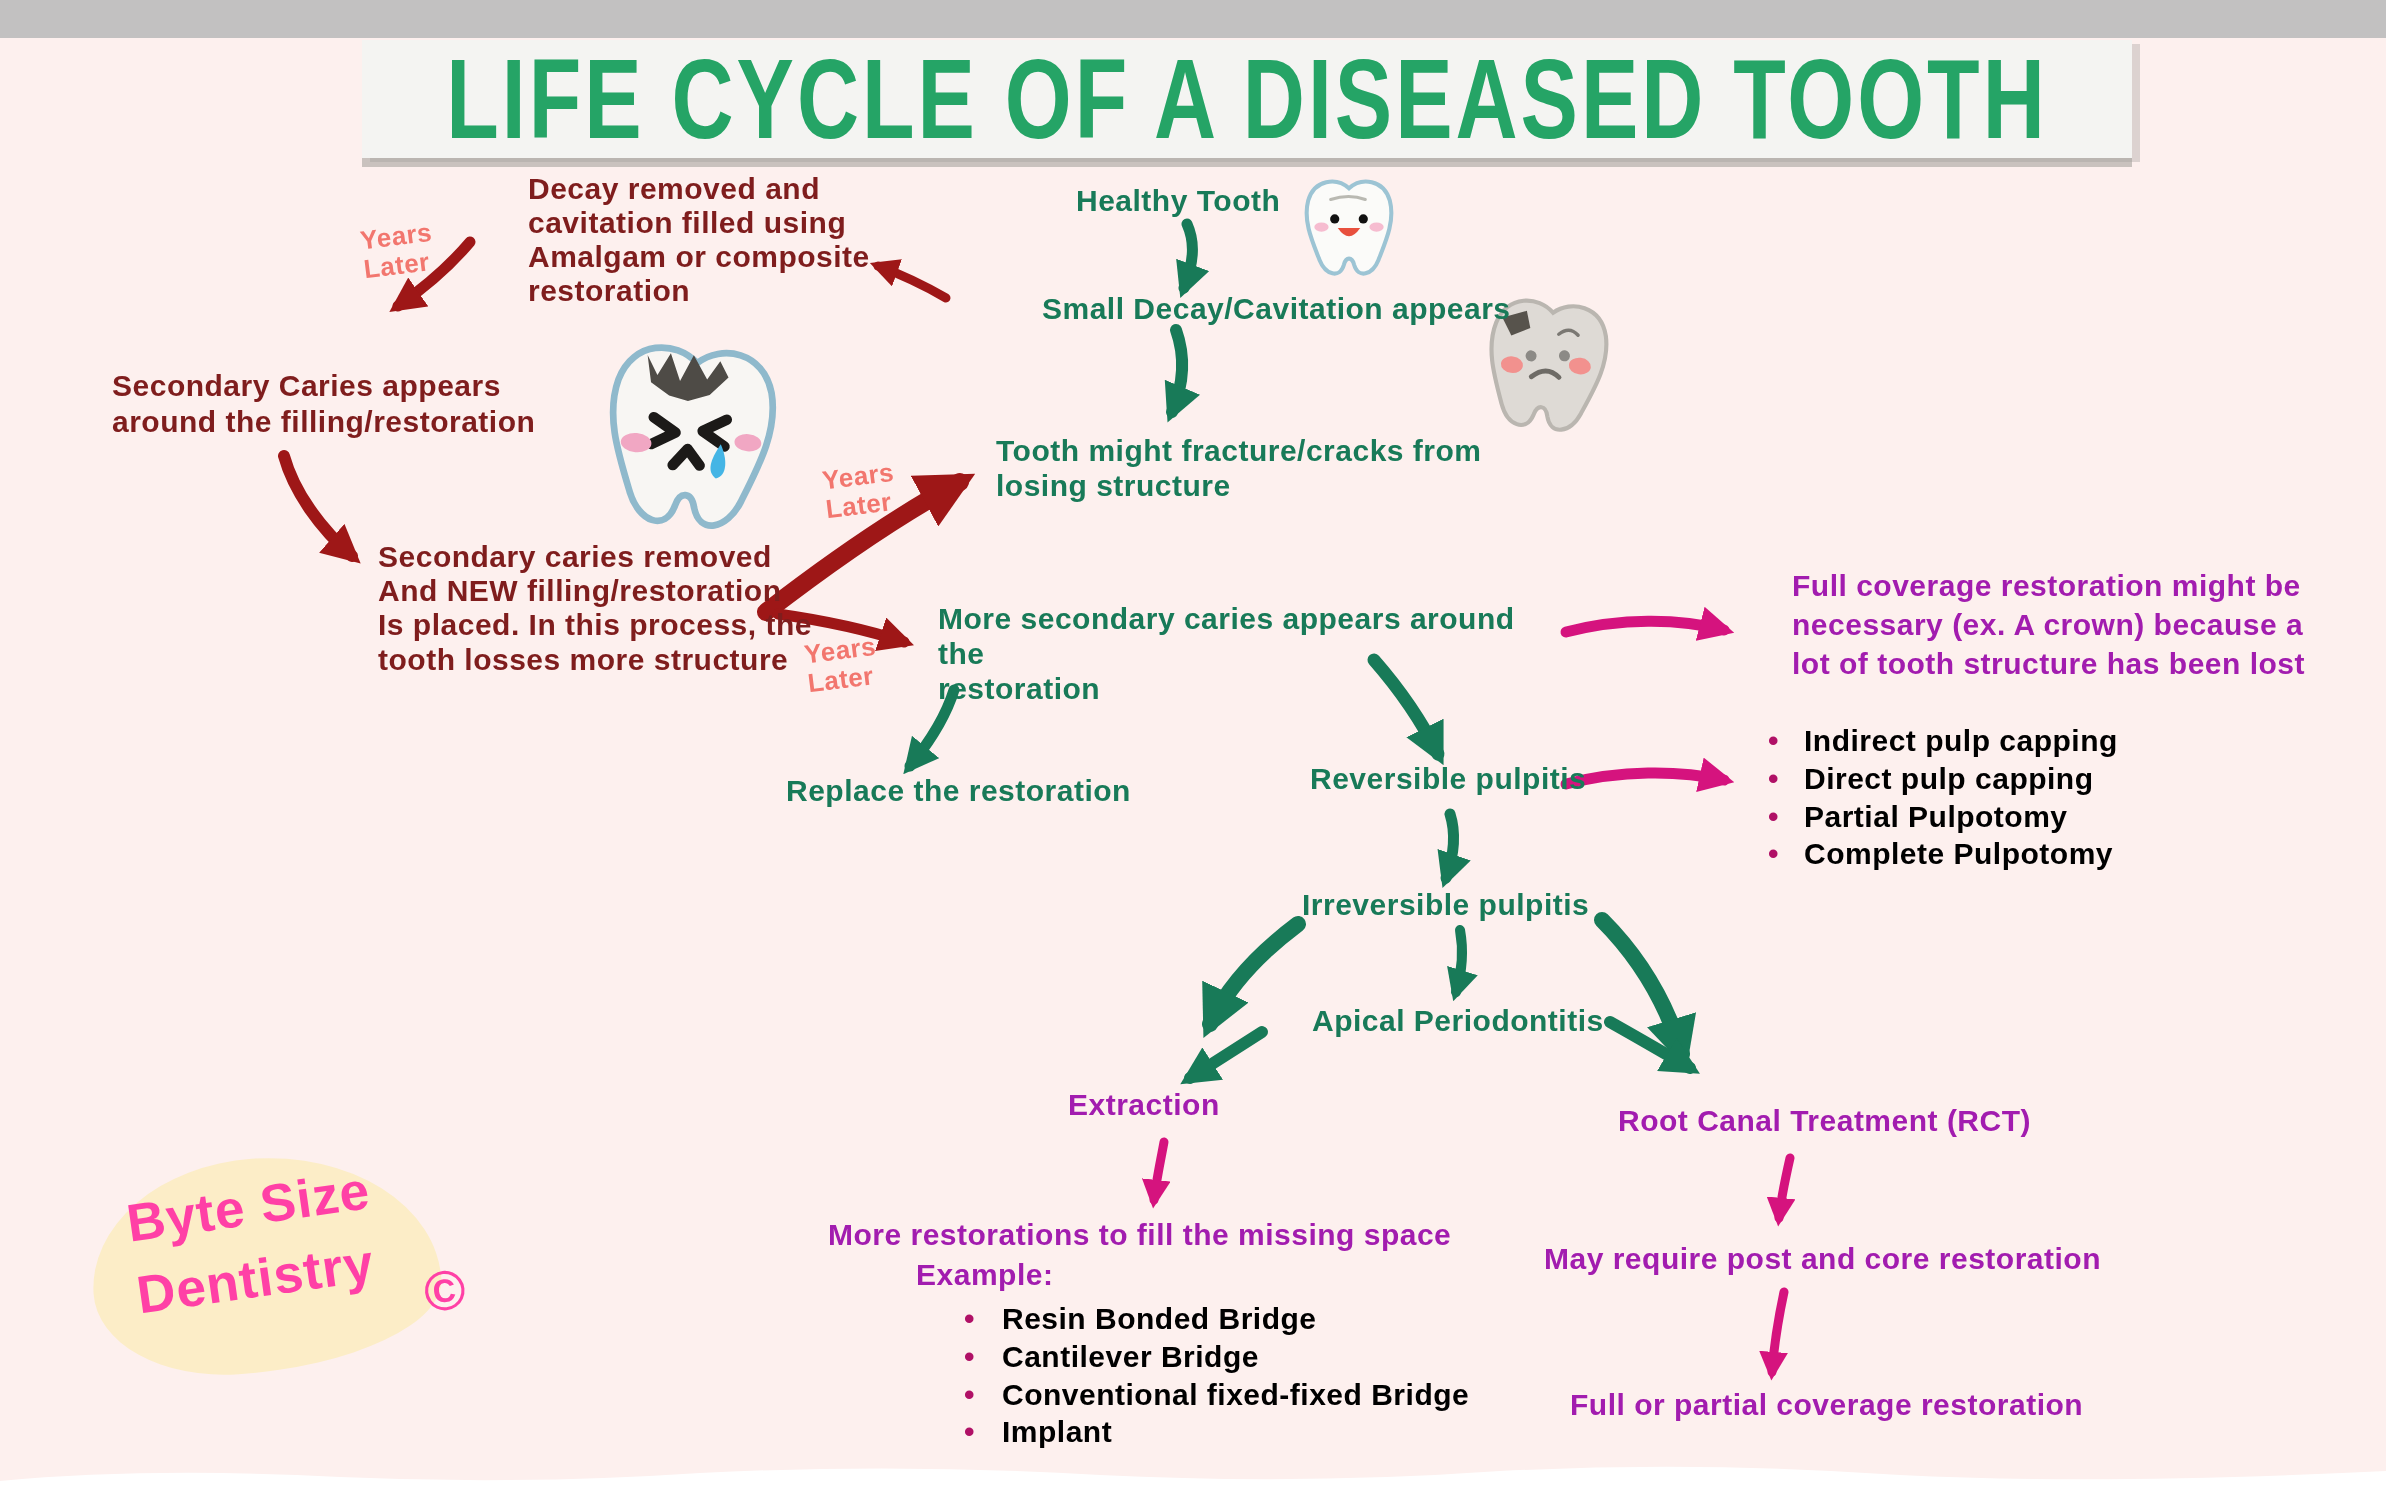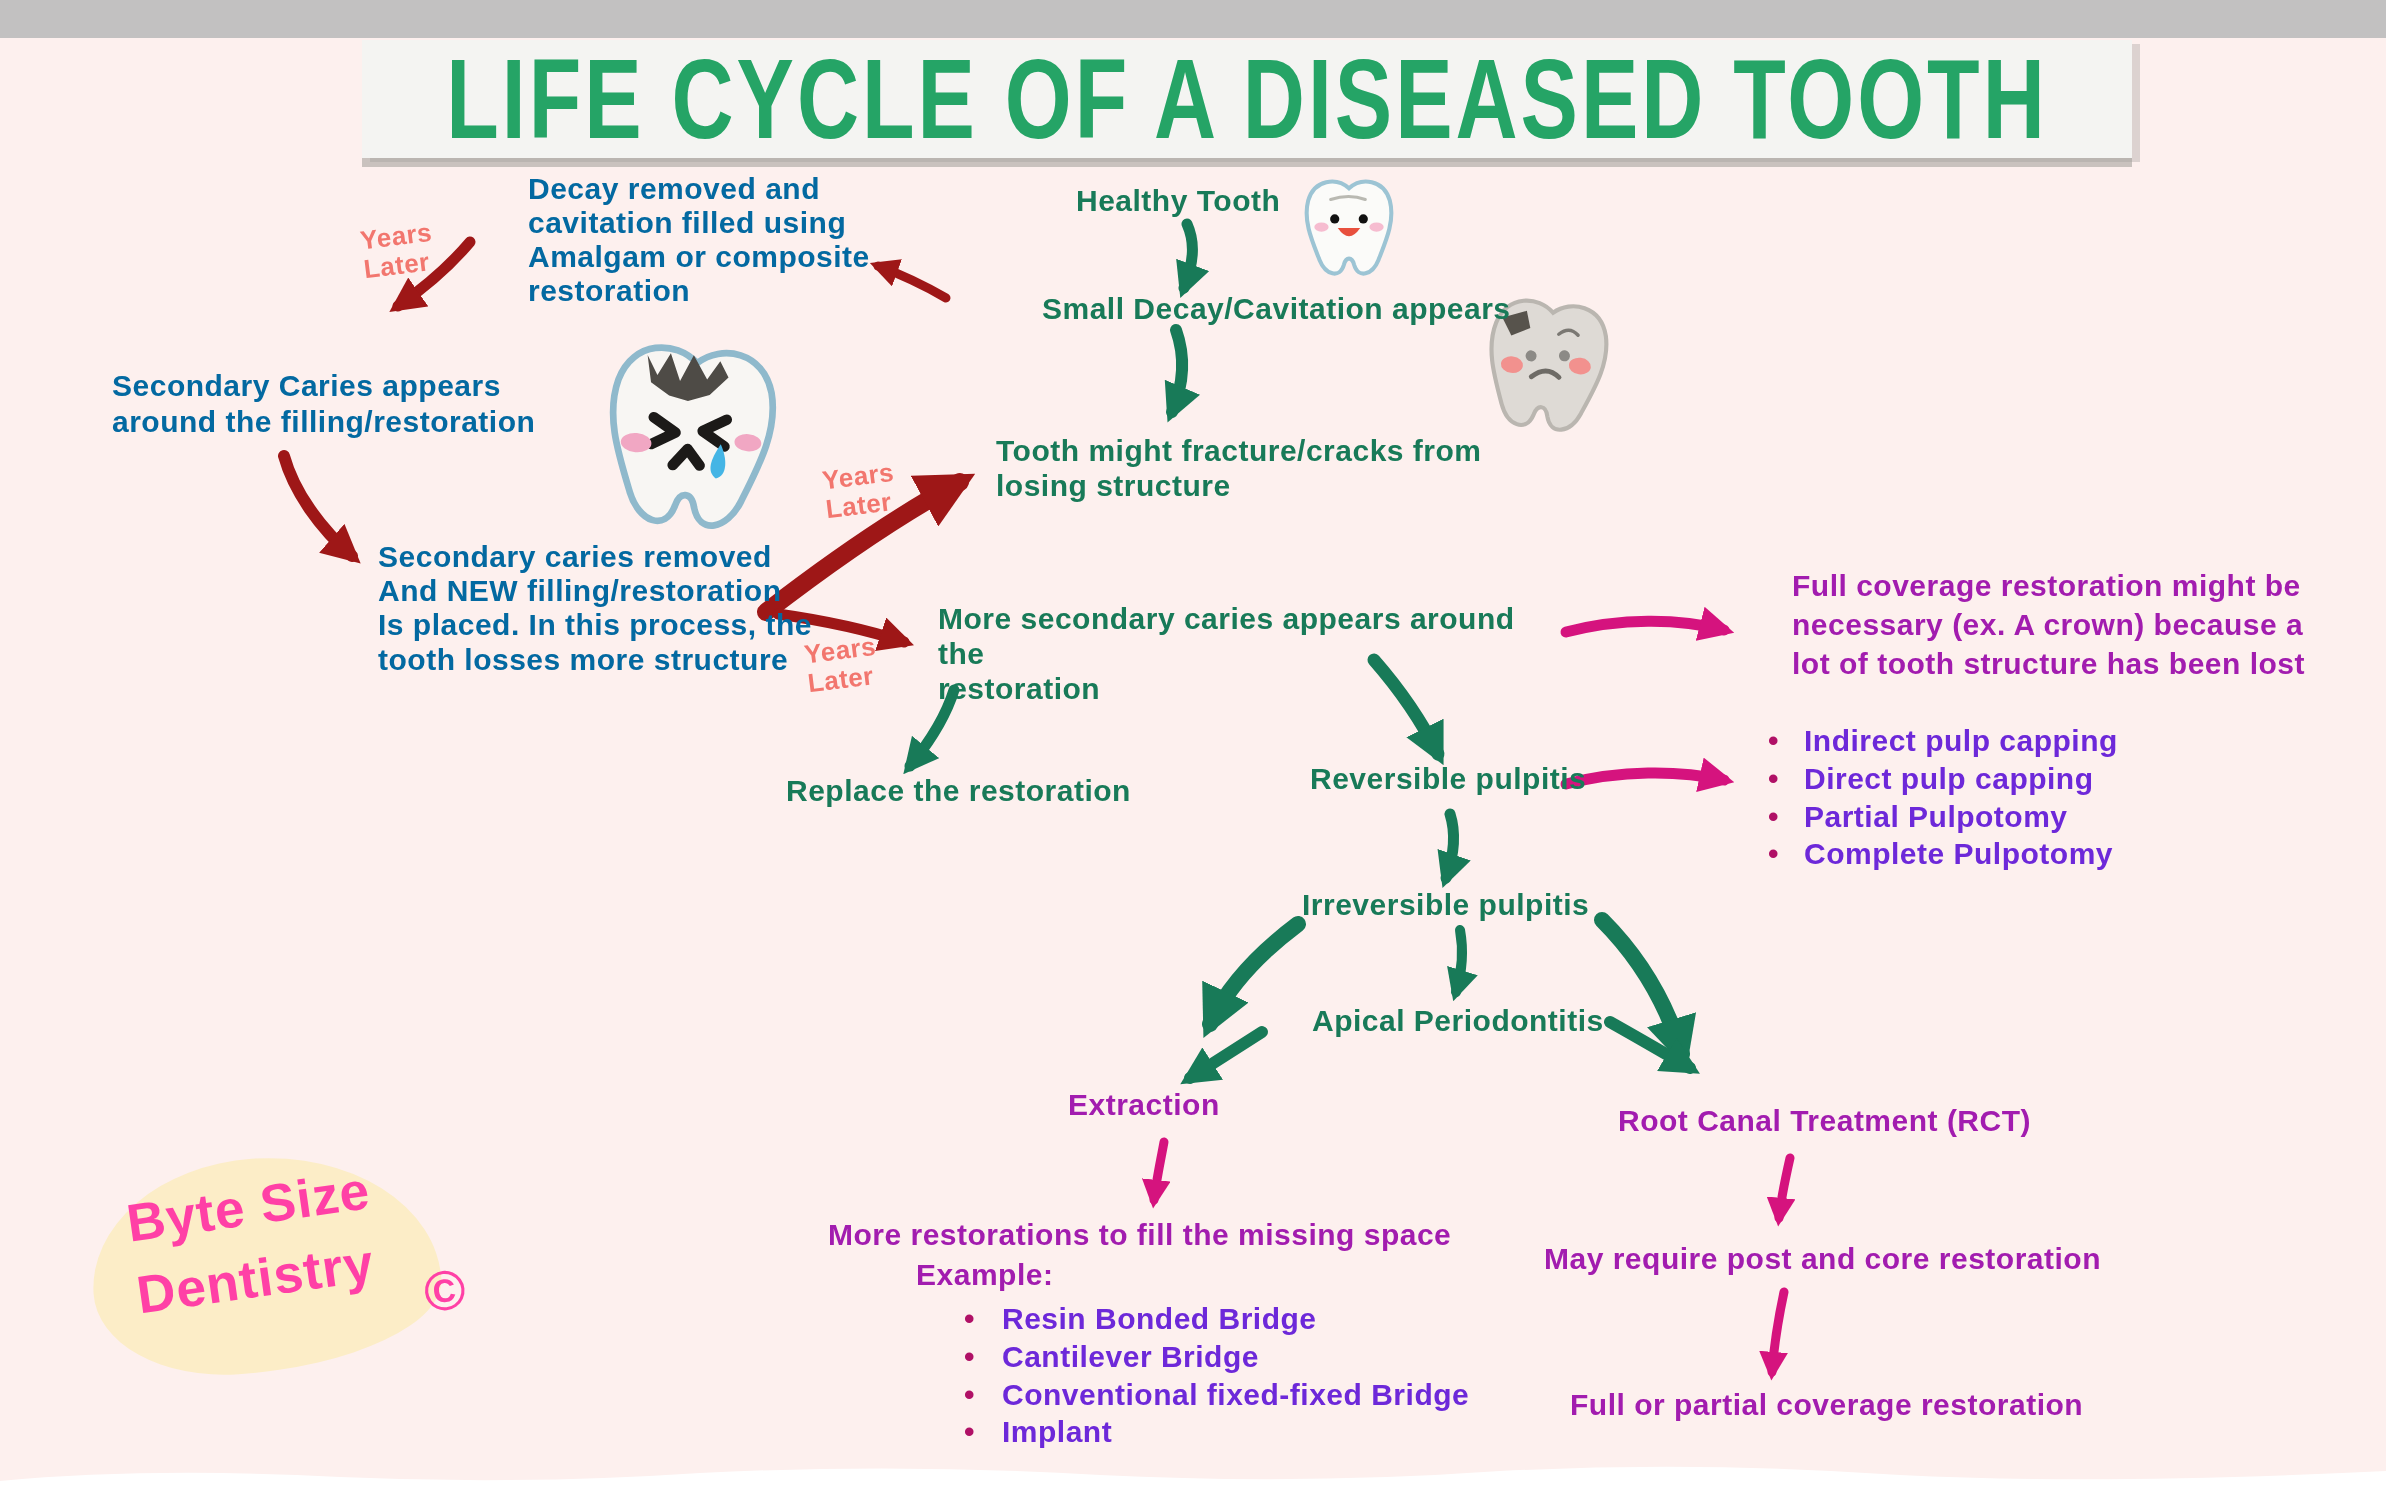--- a/index.html
+++ b/index.html
@@ -13,21 +13,21 @@
   }
   .abs{position:absolute;}
   .node{
     position:absolute;
     font-size:30px;
     line-height:1.16;
     white-space:pre-line;
     letter-spacing:0.5px;
   }
   .t-green{color:#187a58;}
-  .t-red{color:#0369a1;}
+  .t-red{color:#7f1d1d;}
   .t-salmon{color:#f2766e;font-size:26px;line-height:1.12;}
   .t-magenta{color:#a21caf;}
   
   #top-strip{left:0;top:0;width:2386px;height:38px;background:#c2c1c1;}
   #banner{
     left:362px;top:40px;width:1770px;height:118px;
     background:#f4f4f2;
     box-shadow:0 9px 0 rgba(158,156,152,.55), 8px 4px 0 rgba(158,156,152,.35);
     display:flex;align-items:center;justify-content:center;
   }
@@ -37,21 +37,21 @@
     letter-spacing:3px;
     transform:scaleY(1.32);
     white-space:nowrap;
   }
   
   ul.blist{list-style:none;margin:0;padding:0;}
   ul.blist li{
     position:relative;
     font-size:30px;
     line-height:1.26;
-    color:#6d28d9;
+    color:#000000;
     padding-left:52px;
     letter-spacing:0.5px;
   }
   ul.blist li::before{
     content:"\2022";
     position:absolute;left:14px;top:0;
     color:#b01066;
   }
   ul.blist.tight li{padding-left:36px;}
   ul.blist.tight li::before{left:0;}

